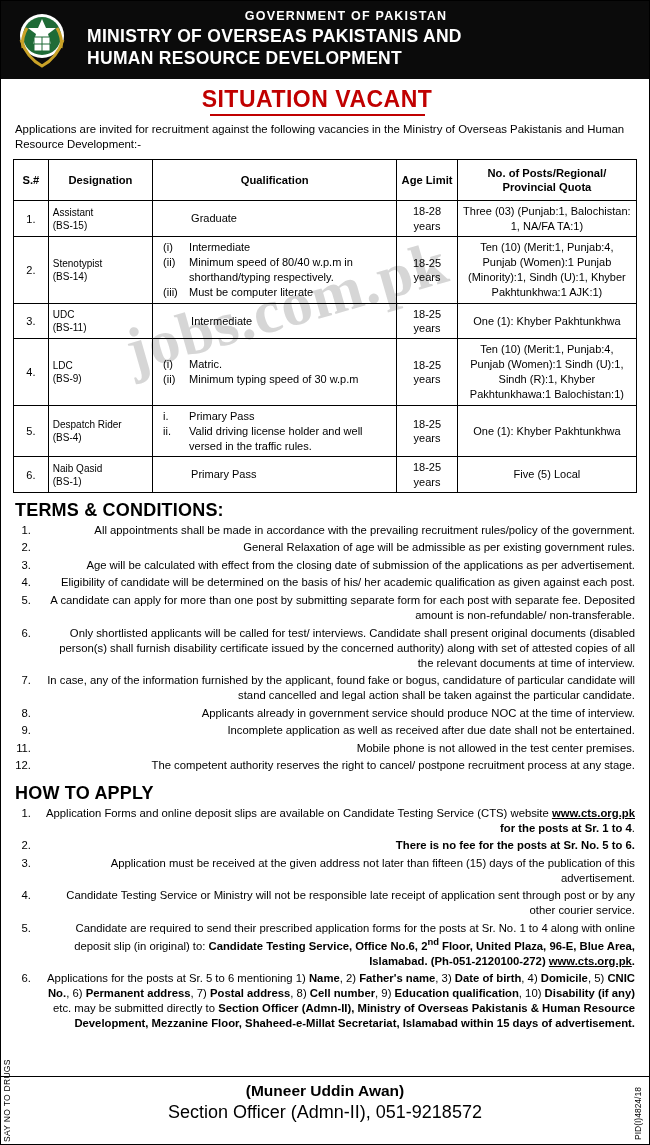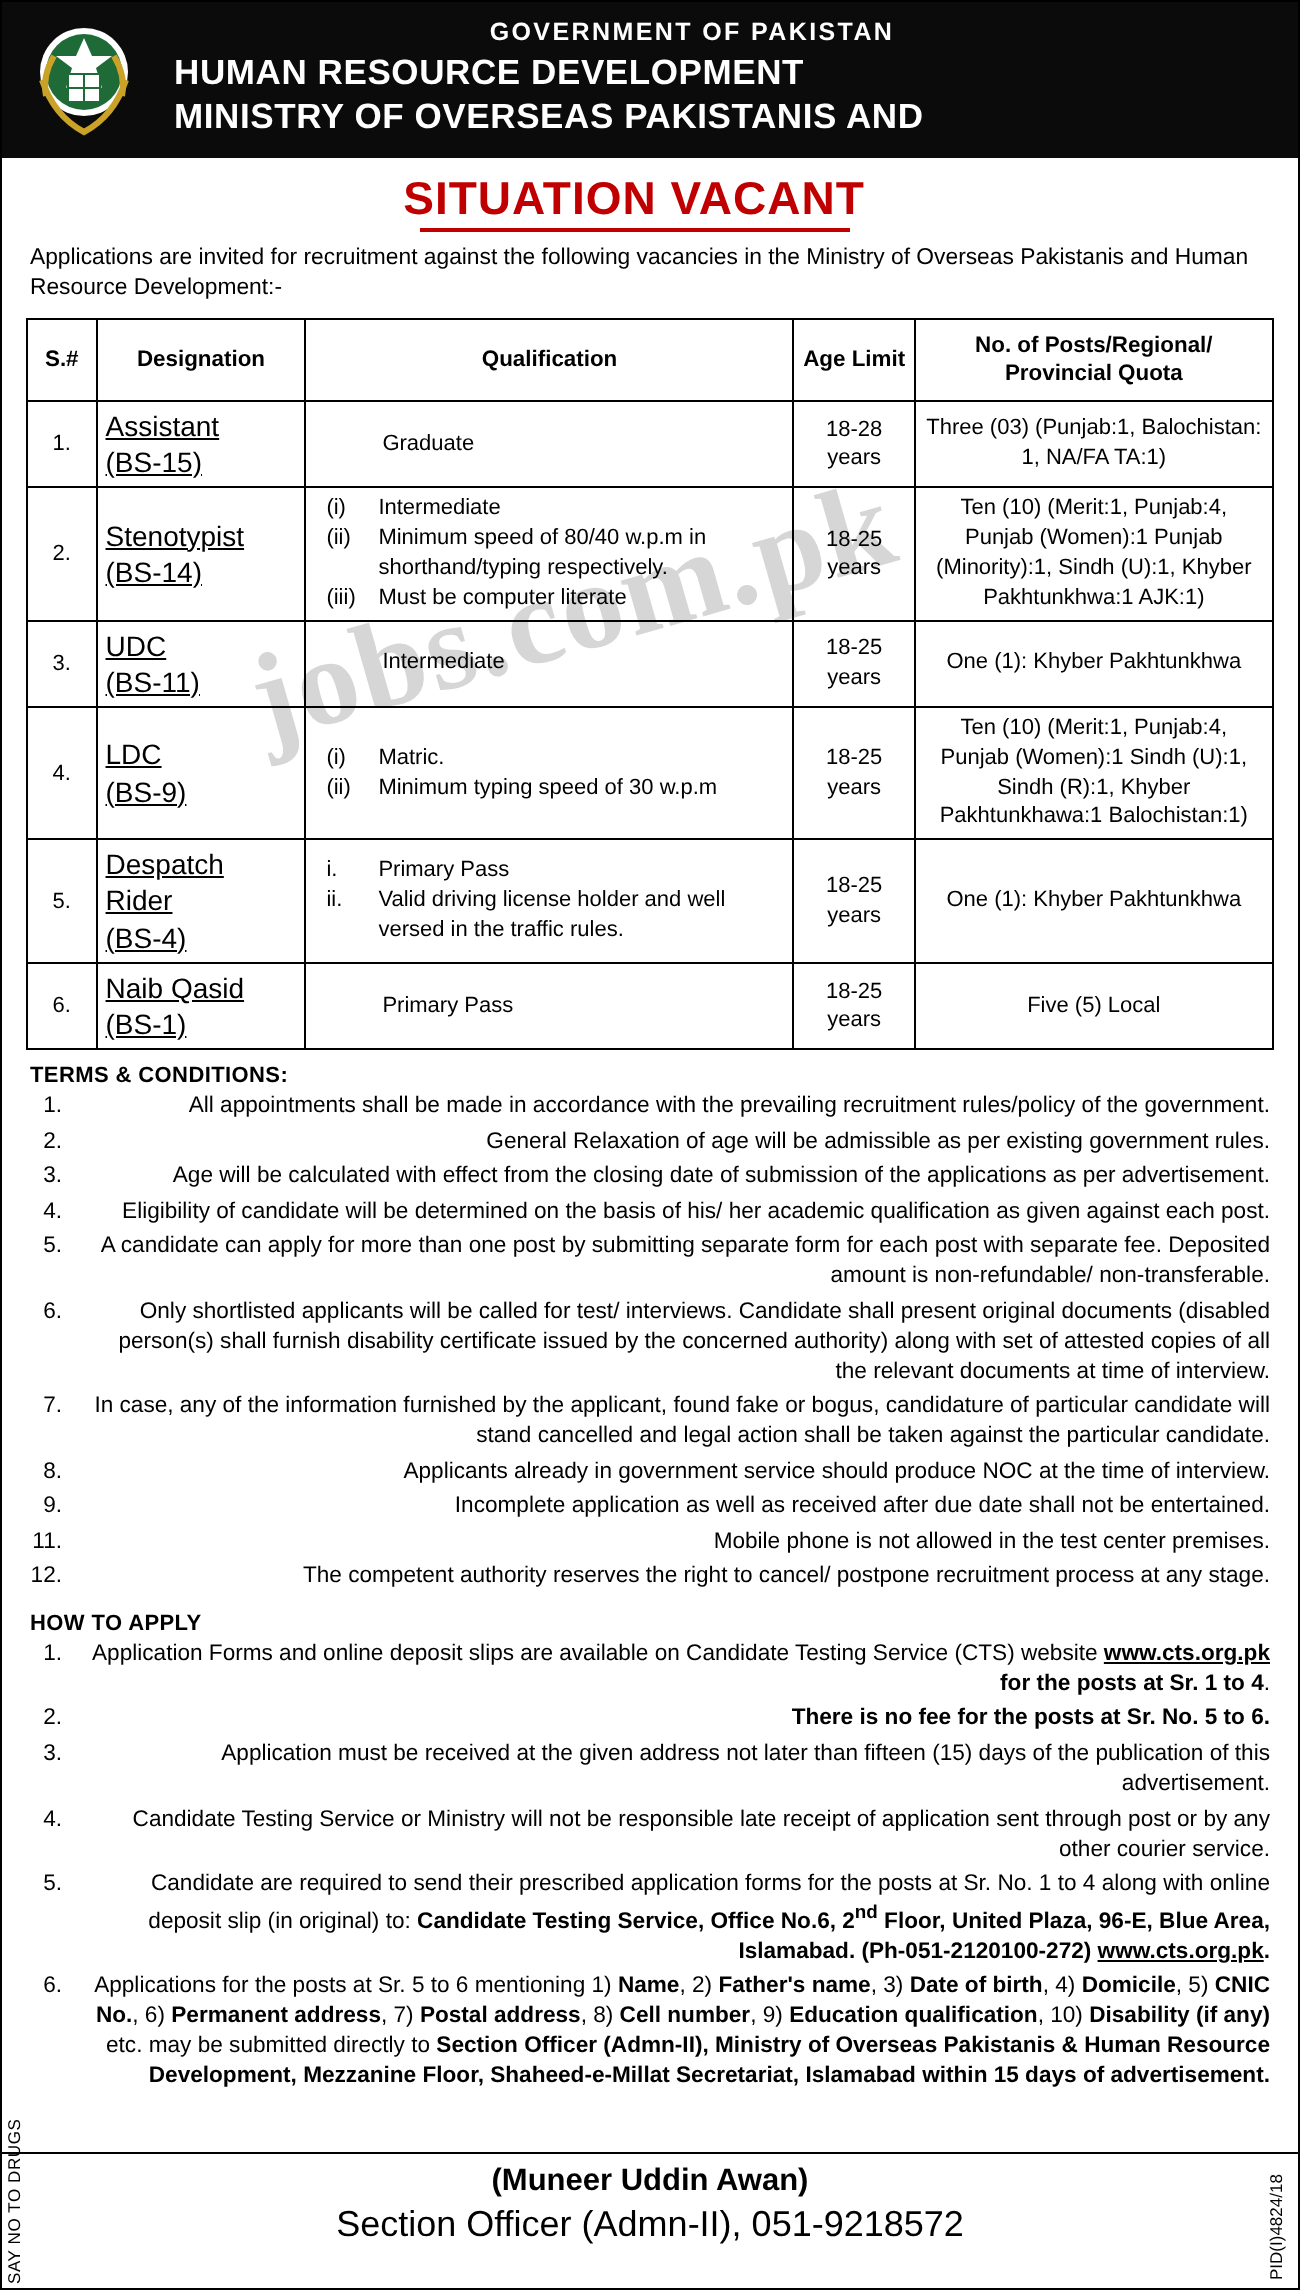--- a/index.html
+++ b/index.html
@@ -101,32 +101,32 @@
     text-align: center;
     font-size: 11.2px;
     line-height: 1.25;
     padding: 6px 3px;
   }
   .c-sn { width: 26px; text-align: center; }
   .c-des { width: 96px; }
   .c-qual { width: 238px; }
   .c-age { width: 52px; text-align: center; }
   .c-posts { width: 172px; text-align: center; }
-  td.des { padding-left: 8px; font-size: 14px; line-height:1.3;text-decoration:underline;}
+  td.des { padding-left: 8px; font-size: 10px; line-height:1.3;}
   td.qual { font-size: 11px; line-height: 1.35; }
   td.posts { font-size: 11px; line-height: 1.35; }
   td.age { font-size: 11px; line-height: 1.3; }
   .qrow { display: table; width: 100%; }
   .qnum { display: table-cell; width: 26px; vertical-align: top; padding-left:6px;}
   .qtxt { display: table-cell; vertical-align: top; }
   .plain-q { padding-left: 34px; }
   
   .sec-title {
     font-weight: bold;
-    font-size: 11px;
+    font-size: 18px;
     padding: 7px 0 2px 14px;
     letter-spacing: 0.2px;
   }
   ol.terms, ol.apply {
     margin: 0;
     padding: 0 14px 0 14px;
     list-style: none;
     font-size: 11.3px;
     line-height: 1.33;
   }
@@ -215,22 +215,22 @@
         <rect x="23" y="31" width="16" height="14" fill="#ffffff" stroke="#1f6b37" stroke-width="1"></rect>
         <line x1="31" y1="31" x2="31" y2="45" stroke="#1f6b37" stroke-width="1"></line>
         <line x1="23" y1="38" x2="39" y2="38" stroke="#1f6b37" stroke-width="1"></line>
         <path d="M10 34 q6 18 21 26 q15 -8 21 -26" fill="none" stroke="#c9a227" stroke-width="3"></path>
         <path d="M16 22 q-6 10 -4 20" fill="none" stroke="#c9a227" stroke-width="3"></path>
         <path d="M46 22 q6 10 4 20" fill="none" stroke="#c9a227" stroke-width="3"></path>
       </svg>
     </div>
     <div class="header-text">
       <div class="gov-line">GOVERNMENT OF PAKISTAN</div>
+      <div class="ministry-line">MINISTRY OF OVERSEAS PAKISTANIS AND</div>
       <div class="ministry-line">HUMAN RESOURCE DEVELOPMENT</div>
-      <div class="ministry-line">MINISTRY OF OVERSEAS PAKISTANIS AND</div>
     </div>
   </div>
 
   <div class="sv-wrap">
     <div class="sv-title">SITUATION VACANT</div>
     <div class="sv-underline"></div>
   </div>
 
   <div class="intro">Applications are invited for recruitment against the following vacancies in the Ministry of Overseas Pakistanis and Human Resource Development:-</div>
 

